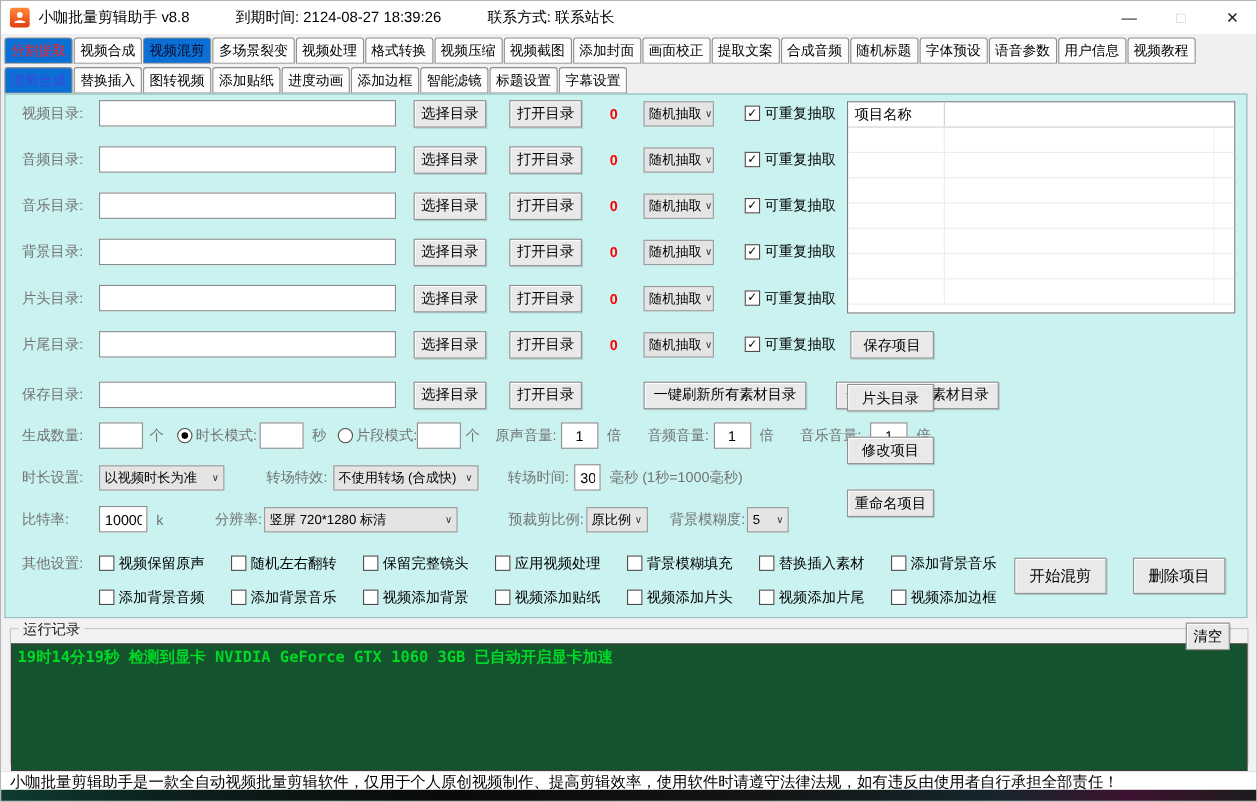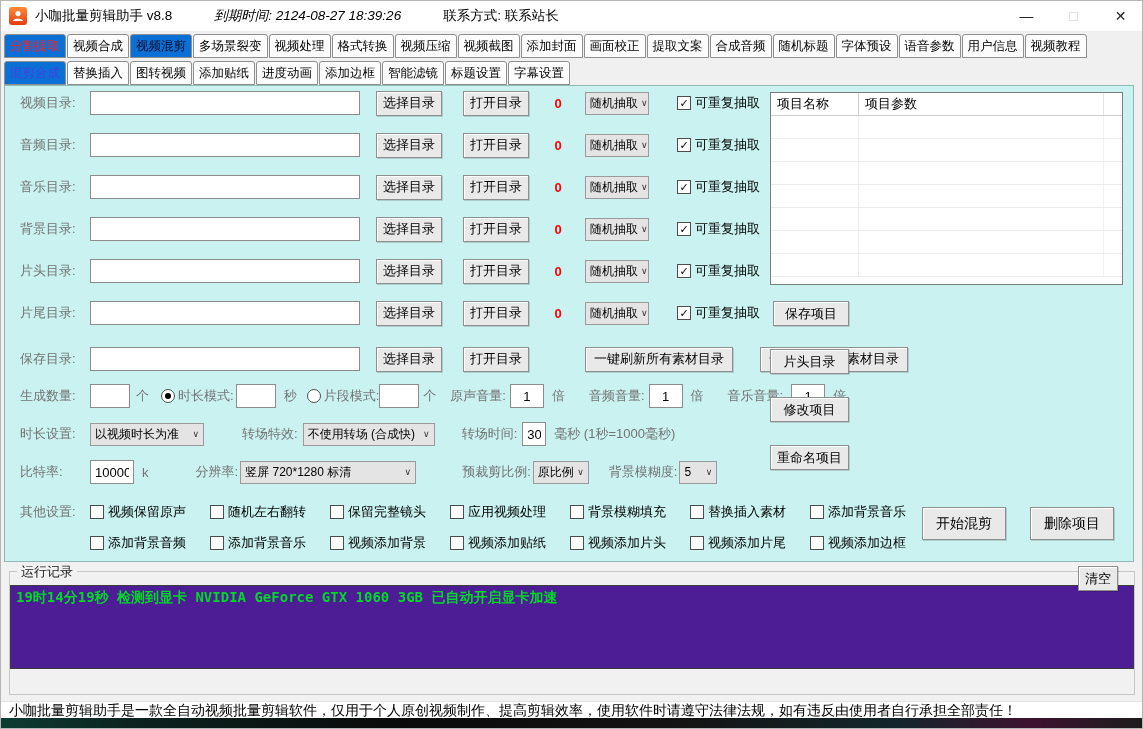--- a/index.html
+++ b/index.html
@@ -3,21 +3,21 @@
 <meta charset="utf-8">
 <style>
   * { margin:0; padding:0; box-sizing:border-box; font-family:"Liberation Sans","DejaVu Sans",sans-serif; }
   html,body { background:#d7d7d7; }
   .window { position:relative; width:1143px; height:729px; background:#f0f0f0; overflow:hidden; border:1px solid #b5b5b5; }
 
   
   .titlebar { position:absolute; left:0; top:0; width:1143px; height:30px; background:#ffffff; display:flex; align-items:center; font-size:13.5px; color:#000; }
   .app-icon { width:18px; height:18px; margin-left:8px; border-radius:3px; background:linear-gradient(#ff8a3c,#e23c0e); display:flex; align-items:center; justify-content:center; flex:0 0 auto; }
   .tb-title { margin-left:8px; }
-  .tb-expire { margin-left:42px;font-style:italic; }
+  .tb-expire { margin-left:42px; }
   .tb-contact { margin-left:42px; }
   .win-controls { margin-left:auto; display:flex; height:30px; }
   .wc { width:47px; height:30px; display:flex; align-items:center; justify-content:center; font-size:14px; color:#222; cursor:default; }
   .wc-max { color:#cccccc; }
 
   
   .tabrow { position:absolute; left:0; width:1143px; height:27px; background:#f0f0f0; display:flex; align-items:flex-end; padding-left:3px; }
   .tabrow1 { top:30px; }
   .tabrow2 { top:57px; }
   .tab { height:24px; margin-right:1px; padding:0 5px; background:#fcfcfc; border:1px solid #8f8f8f; border-radius:3px 3px 0 0; display:flex; align-items:center; font-size:12.5px; color:#000; white-space:nowrap; }
@@ -85,21 +85,21 @@
 
   
   .bigbtn { position:absolute; width:84px; height:33px; font-size:14px; }
   .start-btn { left:917px; top:421px; }
   .stop-btn { left:1025px; top:421px; }
 
   
   .log-area { position:absolute; left:0; top:561px; width:1143px; height:139px; background:#f1f1f1; }
   .group-border { position:absolute; left:8px; top:9px; width:1126px; height:124px; border:1px solid #c6c6c6; }
   .group-label { position:absolute; left:16px; top:1px; padding:0 4px; background:#f1f1f1; font-size:13px; color:#1a1a1a; z-index:2; }
-  .console { position:absolute; left:9px; top:23px; width:1124px; height:84px; background:#4c1d95; border:1px solid #3c3c3c; overflow:hidden; }
+  .console { position:absolute; left:9px; top:23px; width:1124px; height:116px; background:#14532d; border:1px solid #3c3c3c; overflow:hidden; }
   .log-line { padding:3px 5px; font-family:"DejaVu Sans Mono","Liberation Mono",monospace; font-weight:bold; font-size:14px; color:#00d926; white-space:nowrap; }
   .clear-btn { position:absolute; right:26px; top:4px; width:40px; height:25px; z-index:3; }
 
   
   .footer { position:absolute; left:0; top:700px; width:1143px; height:17px; background:#ffffff; border-top:1px solid #e2e2e2; font-size:14px; color:#000; line-height:16px; padding-left:8px; white-space:nowrap; overflow:hidden; }
   .bottom-strip { position:absolute; left:0; top:717px; width:1143px; height:12px; background:linear-gradient(90deg,#0e3c33 0%,#0c221e 12%,#0a0a0a 35%,#141414 60%,#13262b 78%,#3d1230 90%,#1c1c1c 100%); }
 </style>
 </head>
 <body>
 
@@ -380,21 +380,20 @@
           <div class="check-col">
     <span class="cb"></span>
     <span>视频添加边框</span>
   </div>
         </div>
     </div>
 
     <div class="proj-table">
       <div class="proj-header">
         <div class="proj-h1">项目名称</div>
-        <div class="proj-h2">项目参数</div>
         <div class="proj-h3"></div>
       </div>
       <div>
           <div class="proj-row">
     <div class="proj-c1"></div>
     <div class="proj-c2"></div>
     <div class="proj-c3"></div>
   </div>
           <div class="proj-row">
     <div class="proj-c1"></div>

